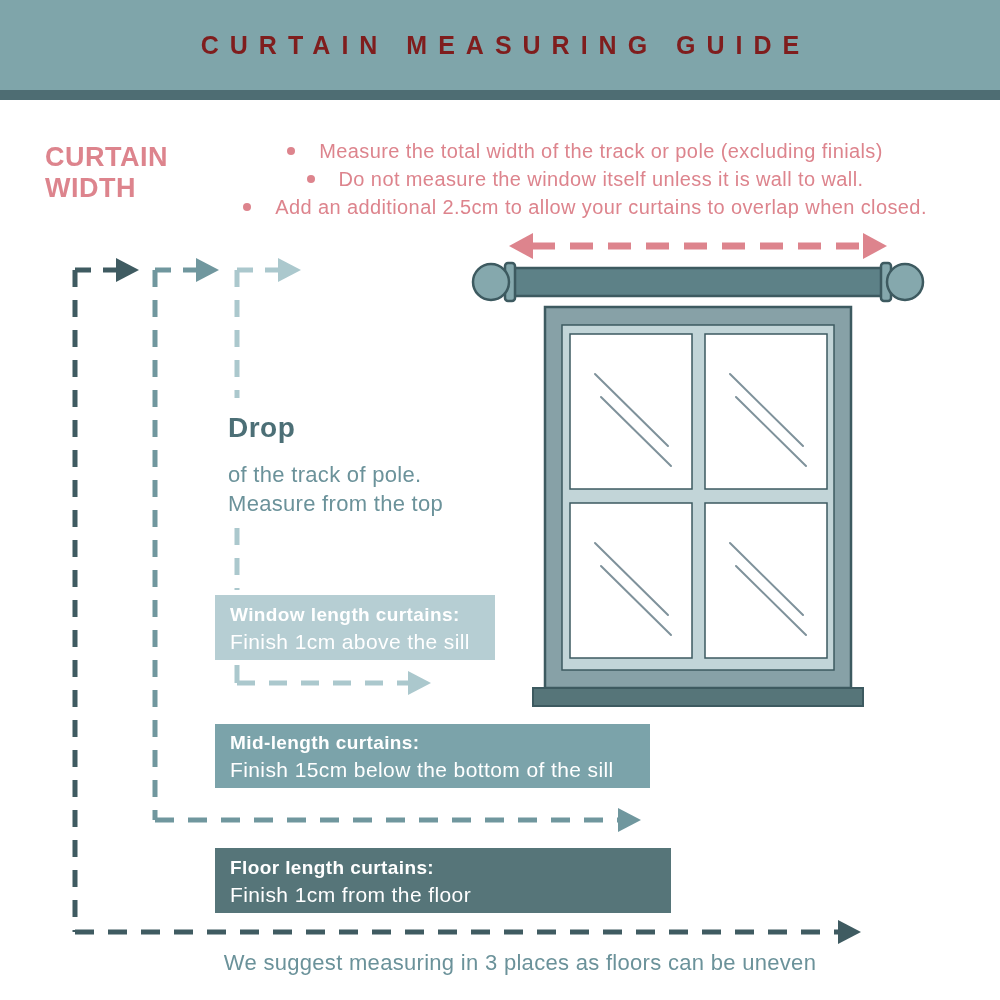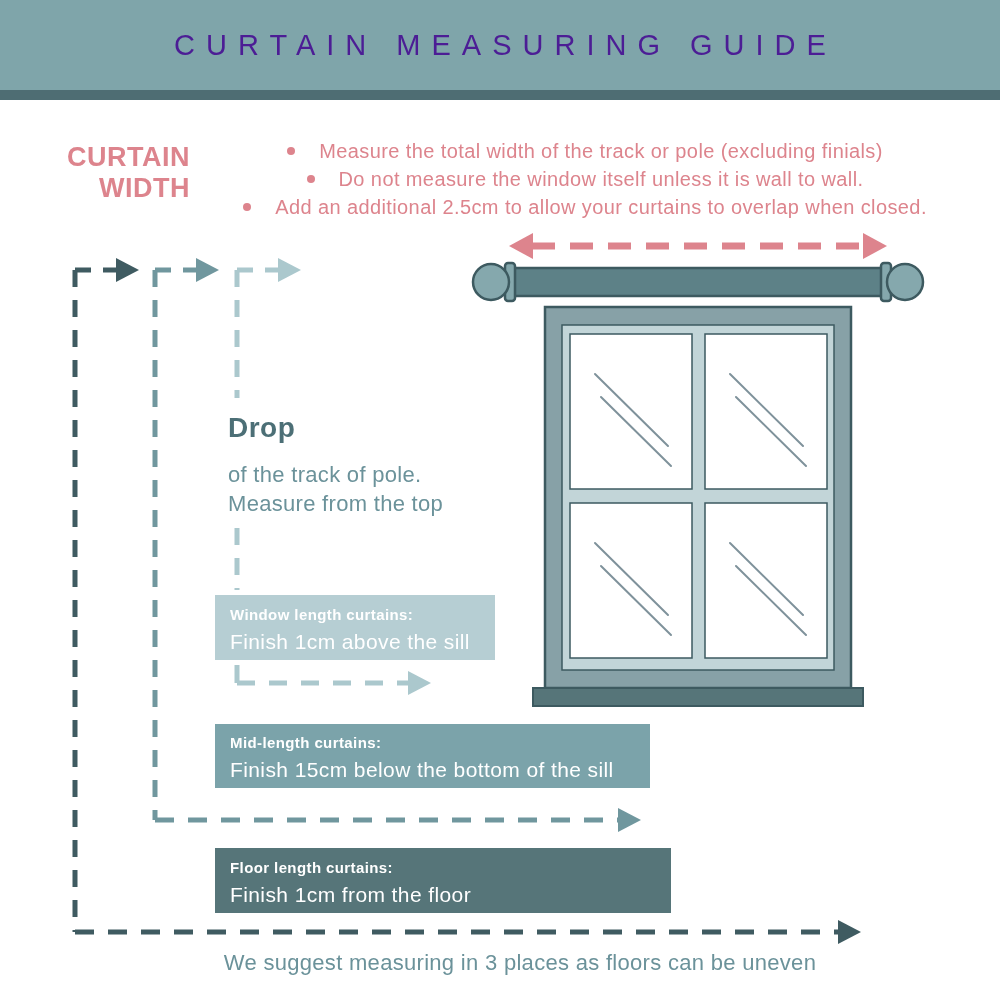--- a/index.html
+++ b/index.html
@@ -6,27 +6,27 @@
   #canvas{
     position:relative;width:1000px;height:1000px;background:#ffffff;overflow:hidden;
     font-family:"Liberation Sans","DejaVu Sans",sans-serif;
   }
   
   .header-band{
     position:absolute;left:0;top:0;width:1000px;height:90px;
     background:var(--band);display:flex;align-items:center;justify-content:center;
   }
   .header-title{
-    color:#4c1d95;font-size:29px;font-weight:400;letter-spacing:11px;
+    color:#7f1d1d;font-size:25px;font-weight:700;letter-spacing:11px;
     text-indent:11px;white-space:nowrap;
   }
   .header-strip{position:absolute;left:0;top:90px;width:1000px;height:10px;background:var(--strip);}
   
   .cw-label{
-    position:absolute;left:45px;top:142px;width:145px;text-align:right;
+    position:absolute;left:45px;top:142px;width:145px;text-align:left;
     color:var(--pink);font-size:27px;font-weight:700;line-height:31px;letter-spacing:0.5px;
   }
   .bullets{position:absolute;left:185px;top:137px;width:790px;}
   .bullet-row{display:flex;align-items:flex-start;height:28px;justify-content:center;}
   .bullet-dot{
     width:8px;height:8px;border-radius:50%;background:var(--pink);
     margin:10px 24px 0 10px;flex:0 0 8px;
   }
   .bullet-text{color:var(--pink);font-size:20px;line-height:28px;letter-spacing:0.4px;white-space:nowrap;}
   
@@ -36,21 +36,21 @@
   }
   .drop-desc{
     position:absolute;left:228px;top:460px;
     color:var(--teal-text);font-size:22px;line-height:29px;letter-spacing:0.3px;
   }
   
   .len-box{
     position:absolute;display:flex;flex-direction:column;justify-content:center;
     padding-left:15px;box-sizing:border-box;color:#ffffff;
   }
-  .len-box .t{font-size:15px;font-weight:700;line-height:27px;letter-spacing:0.4px;white-space:nowrap;}
+  .len-box .t{font-size:19px;font-weight:700;line-height:27px;letter-spacing:0.4px;white-space:nowrap;}
   .len-box .s{font-size:21px;font-weight:400;line-height:27px;letter-spacing:0.4px;white-space:nowrap;}
   #box-window{left:215px;top:595px;width:280px;height:65px;background:var(--box-light);}
   #box-mid{left:215px;top:724px;width:435px;height:64px;background:var(--box-mid);}
   #box-floor{left:215px;top:848px;width:456px;height:65px;background:var(--box-dark);}
   
   .footer-note{
     position:absolute;left:0;top:950px;width:1000px;text-align:center;
     color:var(--teal-text);font-size:22px;letter-spacing:0.3px;padding-left:20px;
   }
   

